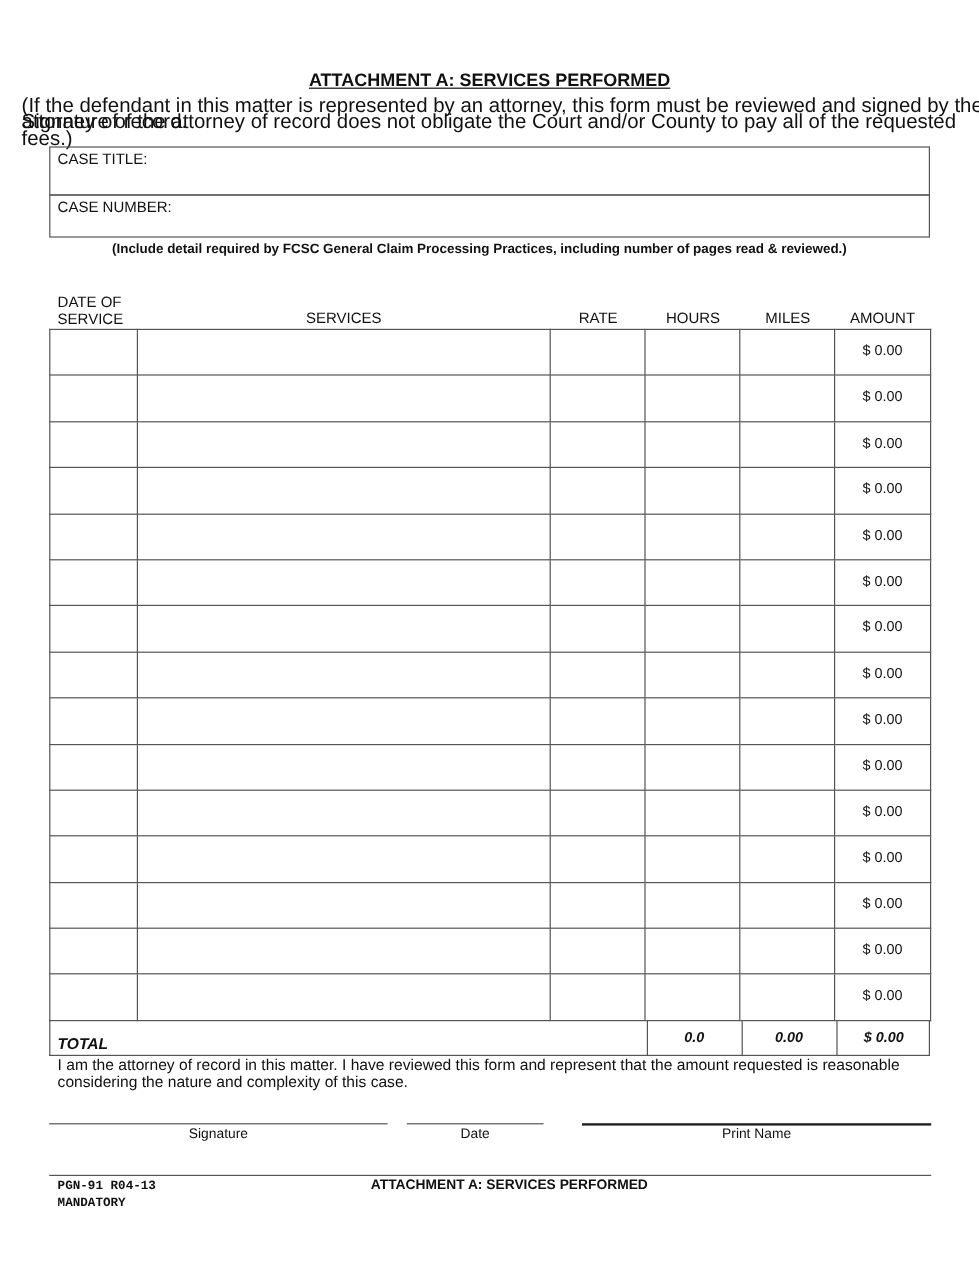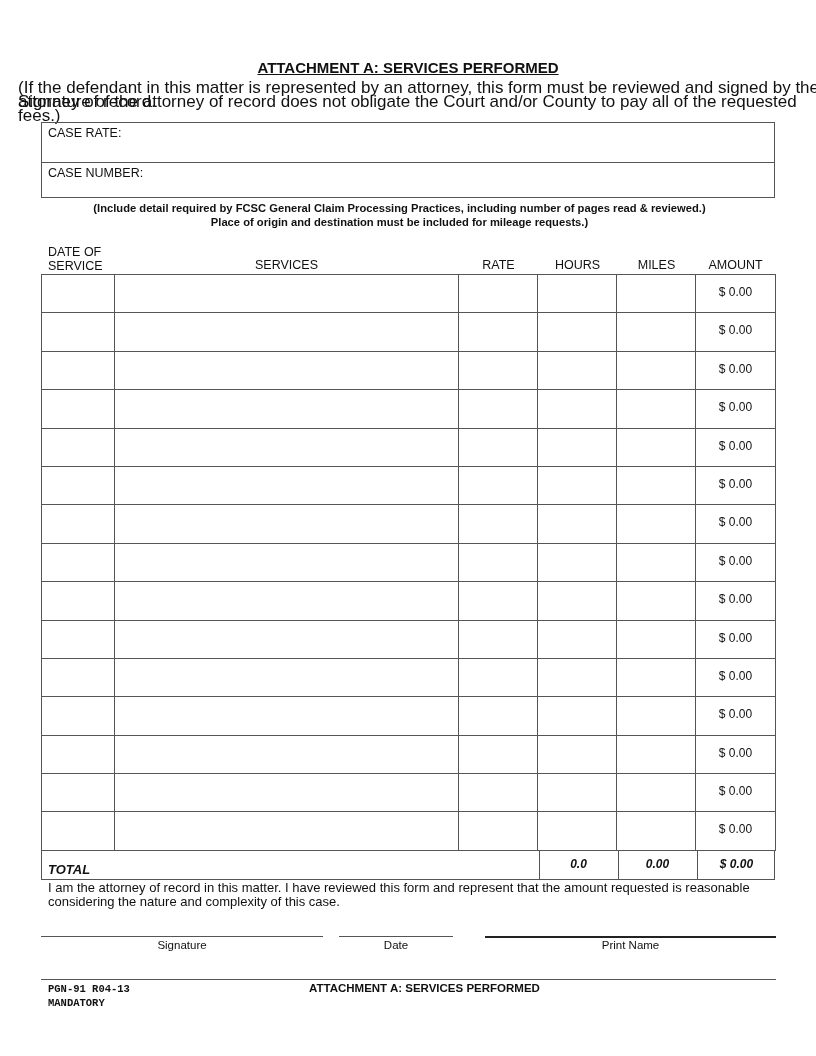--- a/index.html
+++ b/index.html
@@ -24,29 +24,28 @@
   .foot-center { left:309px; top:982px; font-size:11.5px; font-weight:bold; }
 </style>
 </head>
 <body>
 
 <div class="abs title"><span>ATTACHMENT A: SERVICES PERFORMED</span></div>
 <div class="abs sub" style="top:81px;">(If the defendant in this matter is represented by an attorney, this form must be reviewed and signed by the attorney of record.</div>
 <div class="abs sub" style="top:95px;">Signature of the attorney of record does not obligate the Court and/or County to pay all of the requested fees.)</div>
 
 <div class="abs casebox" style="top:122px;height:41px;">
-  <span class="caselabel">CASE RATE:</span>
+  <span class="caselabel">CASE TITLE:</span>
 </div>
 <div class="abs casebox" style="top:162px;height:36px;">
   <span class="caselabel">CASE NUMBER:</span>
 </div>
 
 <div class="abs instr">
   <div>(Include detail required by FCSC General Claim Processing Practices, including number of pages read &amp; reviewed.)</div>
-  <div>Place of origin and destination must be included for mileage requests.)</div>
 </div>
 
 <div class="abs hdr" style="left:48px;top:245px;text-align:left;line-height:14px;">
   <div>DATE OF</div>
   <div>SERVICE</div>
 </div>
 <div class="abs hdr" style="left:114px;width:345px;top:258px;">SERVICES</div>
 <div class="abs hdr" style="left:459px;width:79px;top:258px;">RATE</div>
 <div class="abs hdr" style="left:538px;width:79px;top:258px;">HOURS</div>
 <div class="abs hdr" style="left:617px;width:79px;top:258px;">MILES</div>

